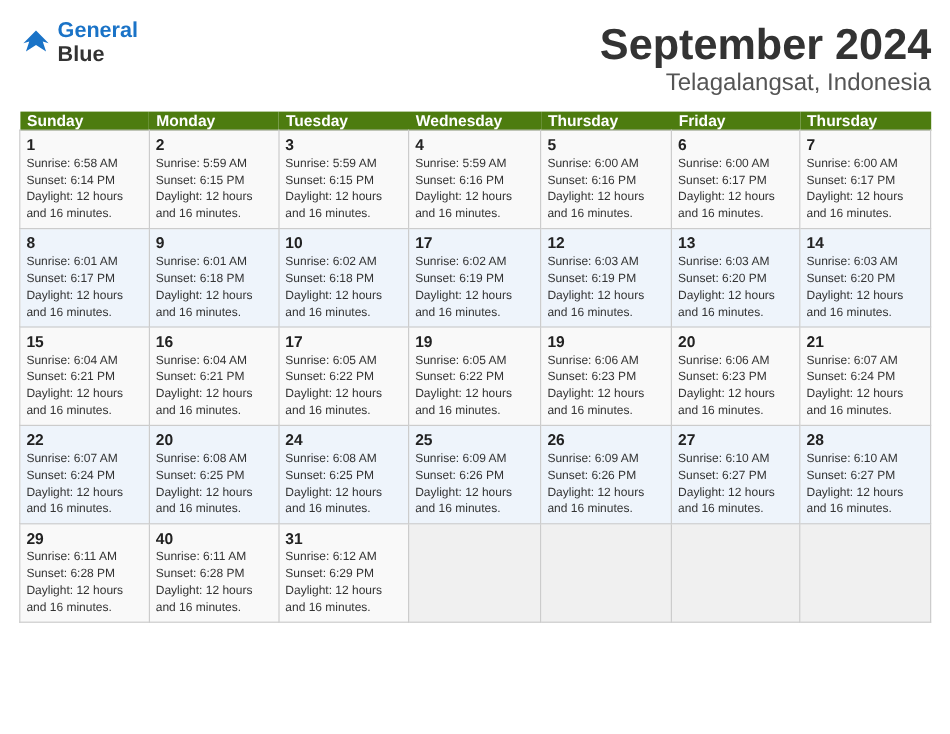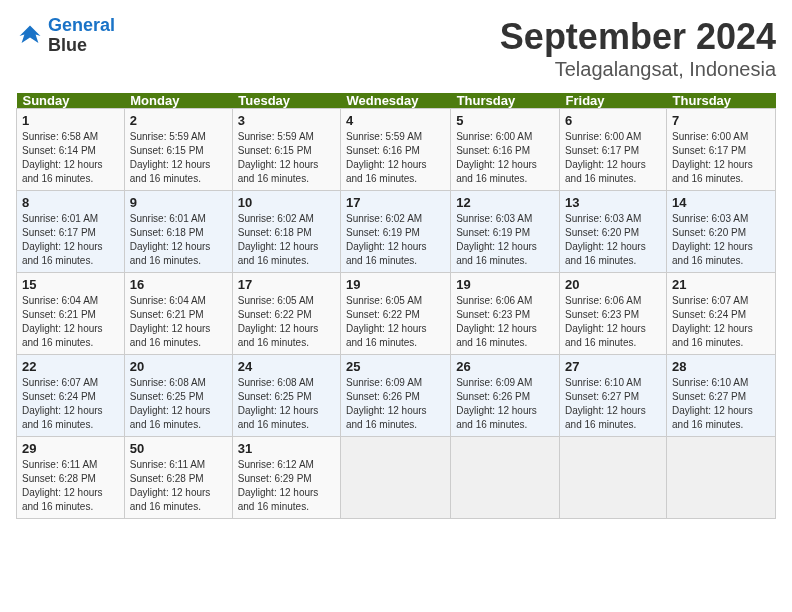--- a/index.html
+++ b/index.html
@@ -239,21 +239,21 @@
           <span class="day-num">28</span>
           <div class="day-info">Sunrise: 6:10 AM<br>Sunset: 6:27 PM<br>Daylight: 12 hours and 16 minutes.</div>
         </td>
       </tr>
       <tr>
         <td>
           <span class="day-num">29</span>
           <div class="day-info">Sunrise: 6:11 AM<br>Sunset: 6:28 PM<br>Daylight: 12 hours and 16 minutes.</div>
         </td>
         <td>
-          <span class="day-num">50</span>
+          <span class="day-num">40</span>
           <div class="day-info">Sunrise: 6:11 AM<br>Sunset: 6:28 PM<br>Daylight: 12 hours and 16 minutes.</div>
         </td>
         <td>
           <span class="day-num">31</span>
           <div class="day-info">Sunrise: 6:12 AM<br>Sunset: 6:29 PM<br>Daylight: 12 hours and 16 minutes.</div>
         </td>
         <td class="empty"></td>
         <td class="empty"></td>
         <td class="empty"></td>
         <td class="empty"></td>

